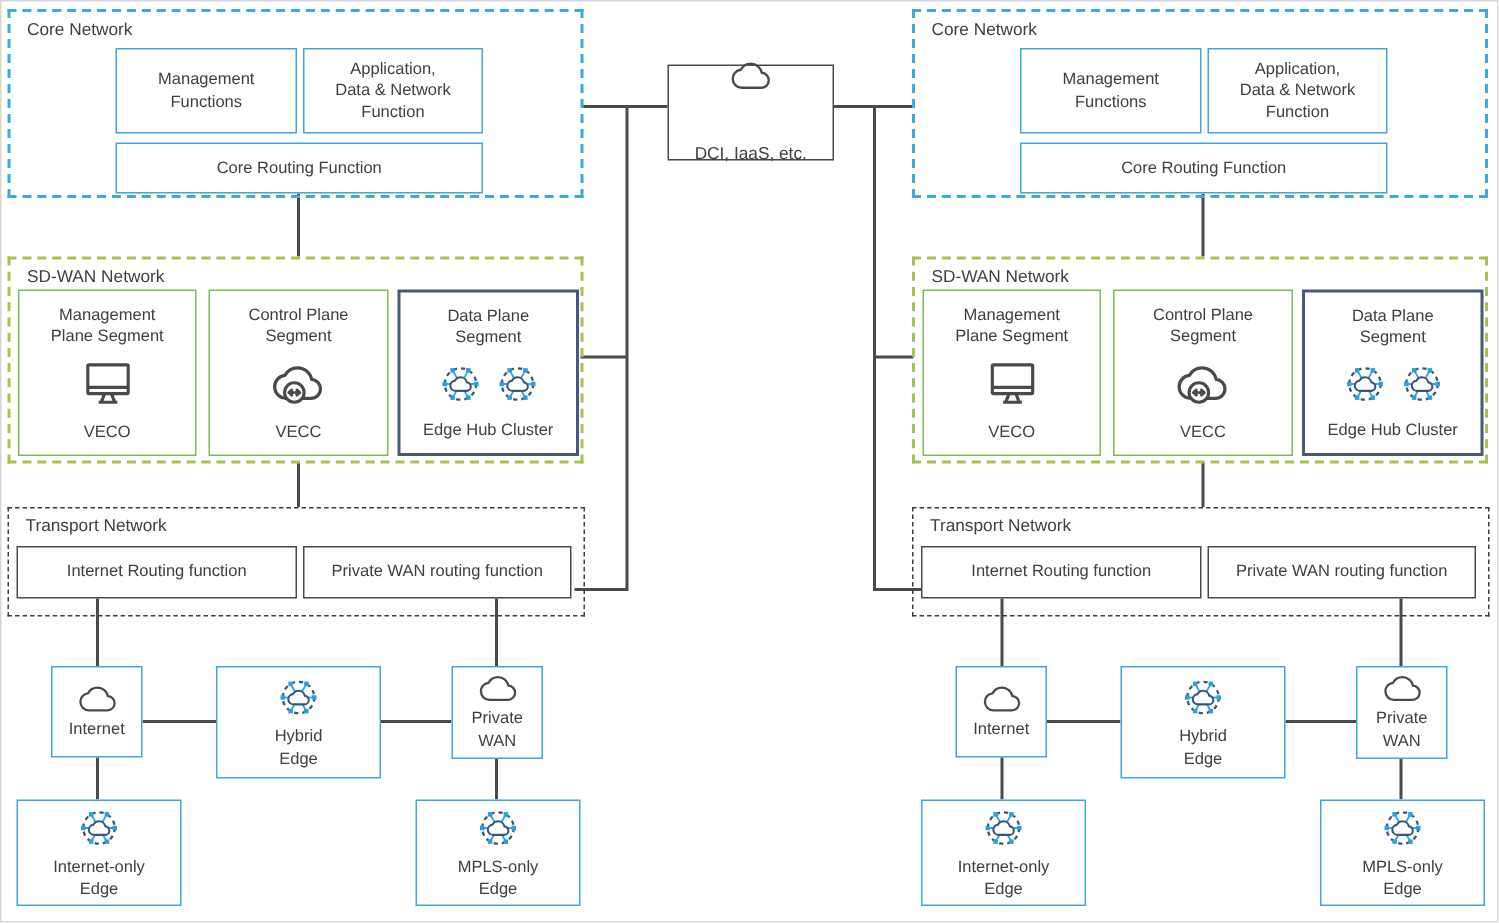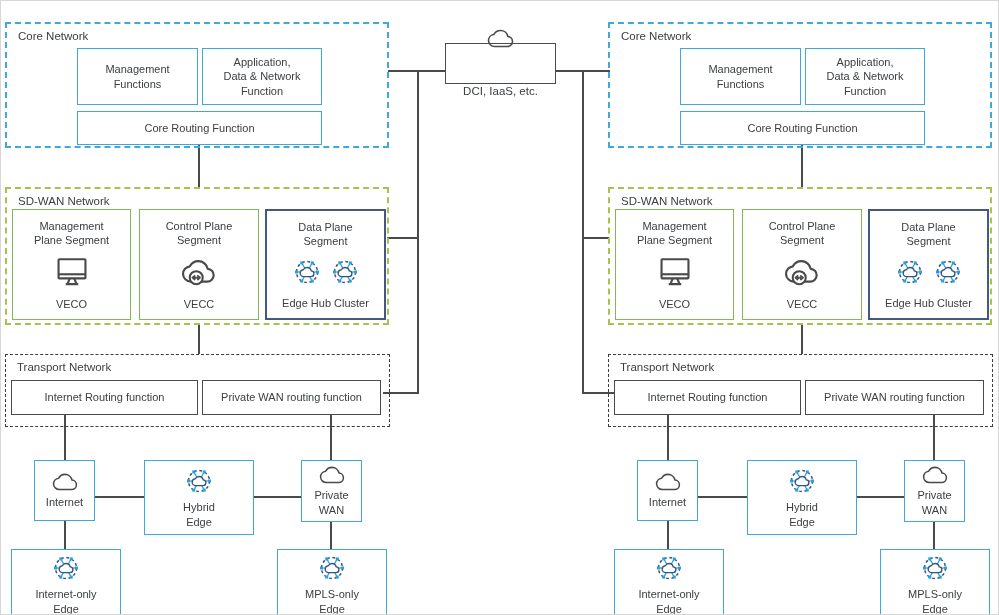--- a/index.html
+++ b/index.html
@@ -1,21 +1,21 @@
 <!DOCTYPE html>
 <html><head>
 <meta charset="utf-8">
 <style>
   html,body{margin:0;padding:0;background:#f4f4f4;}
   .frame{
     position:relative;width:999px;height:615px;background:#ffffff;
     border:1px solid #d6d6d6;box-sizing:border-box;overflow:hidden;
     font-family:"Liberation Sans",sans-serif;color:#3c4043;
   }
-  .half{position:absolute;top:16px;width:395px;height:483px;}
+  .half{position:absolute;top:0;width:395px;height:483px;}
   
   .region{position:absolute;box-sizing:border-box;background:transparent;}
   .region-core{border:2px dashed #3fa9db;}
   .region-sdwan{border:2px dashed #a6c44d;}
   .region-transport{border:1.5px dashed #3d3d3d;}
   .region-title{position:absolute;top:6px;left:11px;font-size:11.5px;white-space:nowrap;}
   
   .box{
     position:absolute;box-sizing:border-box;background:#ffffff;
     display:flex;flex-direction:column;align-items:center;justify-content:center;
@@ -85,21 +85,21 @@
 
   <div class="hline" style="left:387px;top:69px;width:58px;"></div>
   <div class="hline" style="left:554px;top:69px;width:55px;"></div>
   <div class="vline" style="left:416px;top:69px;height:324px;"></div>
   <div class="vline" style="left:581px;top:69px;height:324px;"></div>
   <div class="hline" style="left:386px;top:236px;width:31px;"></div>
   <div class="hline" style="left:582px;top:236px;width:26px;"></div>
   <div class="hline" style="left:382px;top:391px;width:35px;"></div>
   <div class="hline" style="left:582px;top:391px;width:31px;"></div>
 
-  <div class="box b-dark gap4" style="left:444px;top:42px;width:111px;height:41px;gap:36px;">
+  <div class="box b-dark gap4" style="left:444px;top:42px;width:111px;height:64px;gap:36px;">
     <svg class="icon" width="27" height="20" viewBox="0 1.5 24 20">
         <use href="#i-cloud"></use>
       </svg>
     <span style="font-size:11.5px;">DCI, IaaS, etc.</span>
   </div>
 
   <div class="half" style="left:0;">
 
     <div class="vline" style="left:197px;top:128px;height:42px;"></div>
     <div class="vline" style="left:197px;top:307px;height:30px;"></div>

